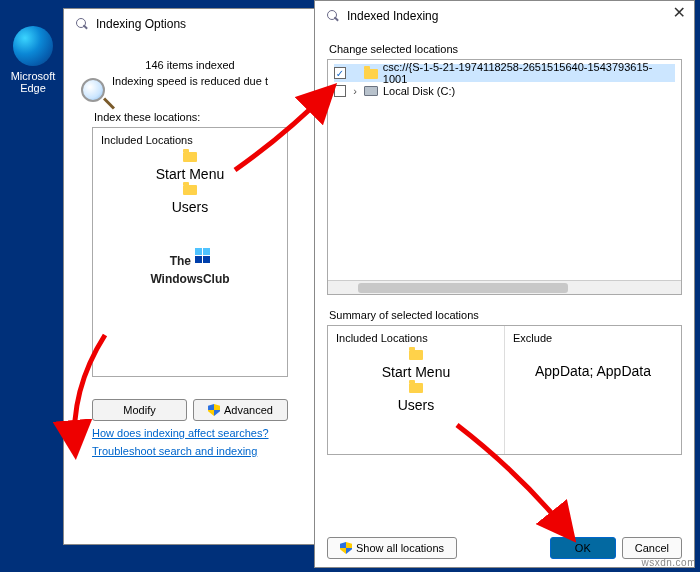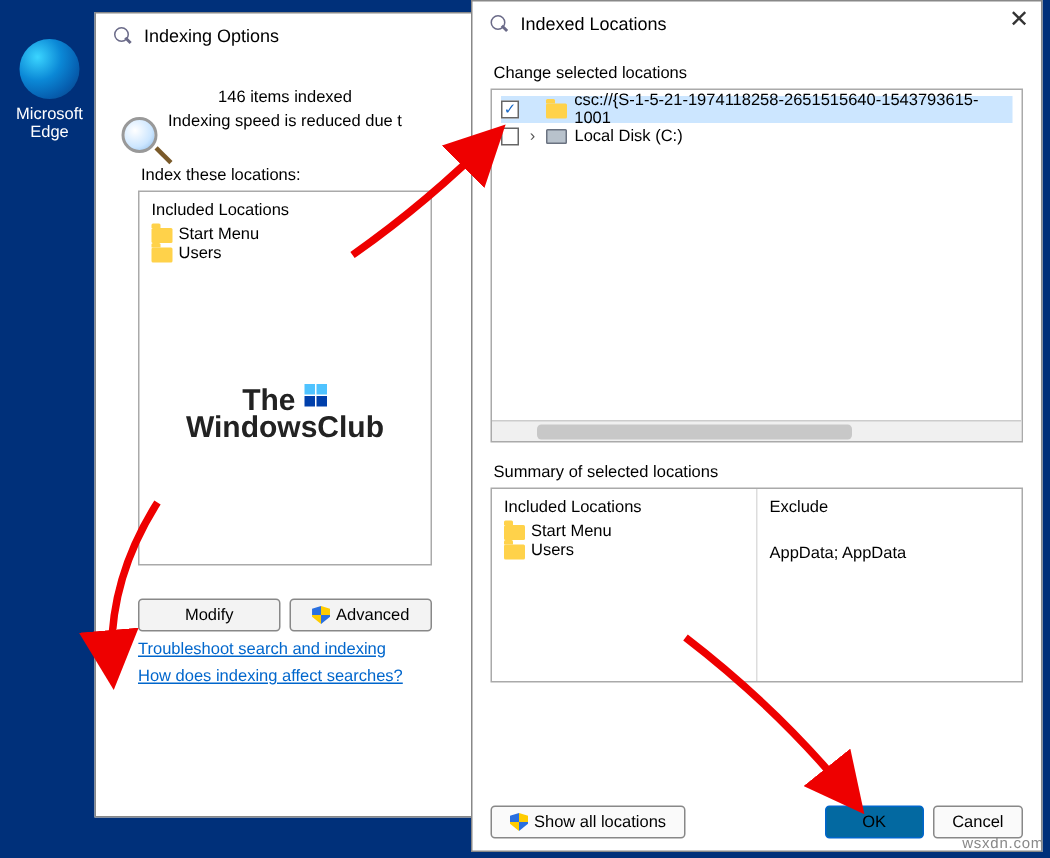--- a/index.html
+++ b/index.html
@@ -27,25 +27,25 @@
   .speednote { text-align:center; margin-bottom:24px; }
   
   .mag-big { width:40px; height:40px; position:absolute; left:14px; top:66px; }
   .mag-big .ring { width:24px; height:24px; border:2px solid #999; border-radius:50%; position:absolute; left:3px; top:3px; background:radial-gradient(circle at 35% 35%, #fff, #cce6ff 60%, #88b8e8); }
   .mag-big .handle { width:14px; height:3px; background:#7a5a2a; position:absolute; left:24px; top:27px; transform:rotate(45deg); }
 
   .grouplbl { margin:6px 2px 4px; }
   .listbox { border:1px solid #aaa; background:#fff; }
   .listbox.h250 { height:250px; padding:6px 8px; }
   .listbox .hdr { font-size:11px; margin-bottom:4px; }
-  .folderrow { display:flex; align-items:center; gap:4px; font-size:11px; margin:1px 0; }
+  .folderrow { display:flex; align-items:center; gap:4px; font-size:14px; margin:1px 0;flex-direction:column; }
   .folder { width:14px; height:10px; background:#ffd24a; border-radius:1px; position:relative; margin-top:2px; }
   .folder::before { content:""; position:absolute; top:-3px; left:0; width:6px; height:3px; background:#ffd24a; border-radius:1px 1px 0 0; }
 
-  .brandtxt { text-align:center; font-weight:600; font-size:20px; color:#222; margin-top:80px; line-height:18px; position:relative; }
+  .brandtxt { text-align:center; font-weight:600; font-size:12px; color:#222; margin-top:32px; line-height:18px; position:relative; }
   .brandflag { display:inline-block; width:16px; height:16px; vertical-align:2px; }
   .brandflag span { display:block; width:7px; height:7px; float:left; margin:0.5px; }
   .bf1{background:#4fc3ff}.bf2{background:#4fc3ff}.bf3{background:#003fab}.bf4{background:#003fab}
 
   .btnrow { display:flex; gap:6px; margin-top:22px; }
   .btn { flex:1; height:22px; border:1px solid #888; background:#f3f3f3; font-size:11px; border-radius:3px; display:flex; align-items:center; justify-content:center; gap:4px; }
   .shield { width:12px; height:12px; background:conic-gradient(#ffcc00 0 25%, #2a70e0 25% 50%, #ffcc00 50% 75%, #2a70e0 75% 100%); clip-path:polygon(50% 0,100% 15%,100% 60%,50% 100%,0 60%,0 15%); }
   .link { color:#0066cc; text-decoration:underline; font-size:11px; margin-top:6px; display:block; }
 
   
@@ -115,29 +115,29 @@
 
     <div class="btnrow">
       <div class="btn">
           <span>Modify</span>
         </div>
       <div class="btn">
         <span class="shield"></span>
         <span>Advanced</span>
       </div>
     </div>
+    <a class="link">How does indexing affect searches?</a>
     <a class="link">Troubleshoot search and indexing</a>
-    <a class="link">How does indexing affect searches?</a>
   </div>
 </div>
 
 <div class="win win2">
   <div class="titlebar">
     <span class="title-icn mag"></span>
-    <span>Indexed Locations</span>
+    <span>Indexed Indexing</span>
     <span class="close-x">✕</span>
   </div>
   <div class="body2">
     <div class="grouplbl">Change selected locations</div>
     <div class="treebox" style="position:relative;">
       <div class="treerow sel">
         <span class="cb">✓</span>
         <span class="chev"></span>
         <span class="folder"></span>
         <span>csc://{S-1-5-21-1974118258-2651515640-1543793615-1001</span>

